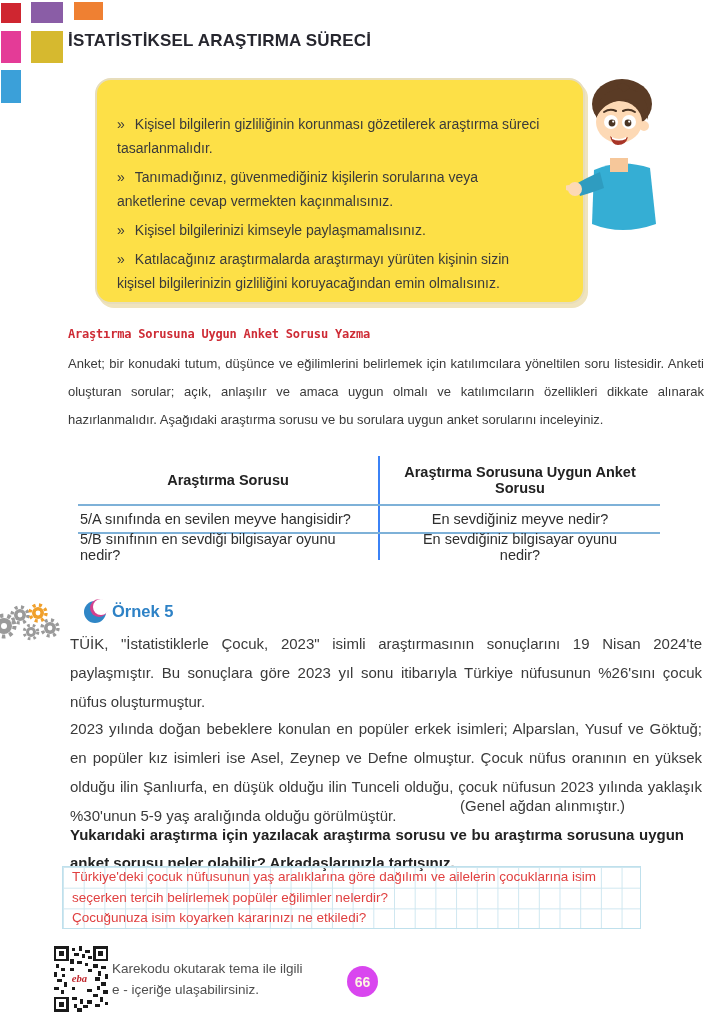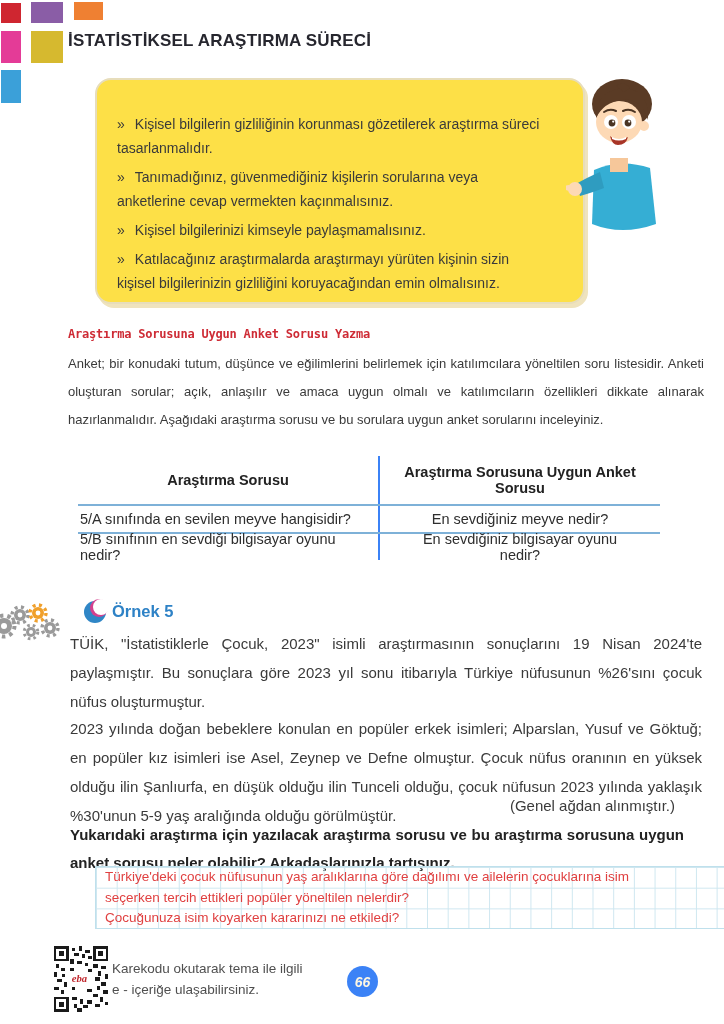--- a/index.html
+++ b/index.html
@@ -57,44 +57,44 @@
   .qtable .r .c1{justify-content:flex-start;text-align:left;padding-left:2px;}
 
   .gears{position:absolute;left:0;top:596px;width:64px;height:48px;}
   .ornek{position:absolute;left:84px;top:598px;display:flex;align-items:center;gap:4px;}
   .ornek-label{font-size:16.5px;font-weight:bold;color:#2e82c6;}
 
   .ex-par{position:absolute;left:70px;width:632px;font-size:15px;line-height:29px;
     text-align:justify;color:#3a3a3a;}
   .ex-p1{top:629px;}
   .ex-p2{top:714px;}
-  .source-note{position:absolute;left:460px;top:797px;width:215px;text-align:right;
+  .source-note{position:absolute;left:460px;top:797px;width:215px;
     font-size:15px;color:#3a3a3a;}
   .ex-question{position:absolute;left:70px;top:821px;width:614px;font-size:15px;
     line-height:28px;font-weight:bold;color:#222;text-align:justify;}
 
   .answer-grid{
-    position:absolute;left:95px;top:866px;width:630px;height:63px;box-sizing:border-box;
+    position:absolute;left:62px;top:866px;width:579px;height:63px;box-sizing:border-box;
     border:1px solid #bfe0ec;
     background-image:
       linear-gradient(to right,#cfe7f0 1px,transparent 1px),
       linear-gradient(to bottom,#cfe7f0 1px,transparent 1px);
     background-size:20.7px 20.7px;
   }
   .answer-grid .aline{
     height:20.7px;line-height:20.7px;padding-left:9px;
     font-size:13.5px;color:#e04040;white-space:nowrap;overflow:hidden;
   }
 
   .qr{position:absolute;left:54px;top:946px;width:54px;height:66px;}
   .qr-caption{position:absolute;left:112px;top:958px;font-size:13.5px;line-height:21px;color:#4f4f4f;}
   .page-badge{
     position:absolute;left:347px;top:966px;width:31px;height:31px;border-radius:50%;
-    background:#3b82f6;color:#fdf6e2;font-size:14px;font-weight:bold;
-    display:flex;align-items:center;justify-content:center;font-style:italic;
+    background:#d946ef;color:#fdf6e2;font-size:14px;font-weight:bold;
+    display:flex;align-items:center;justify-content:center;
   }
 </style>
 </head>
 <body>
 
 <div class="page">
 
   <div class="sq sq-red"></div>
   <div class="sq sq-purple"></div>
   <div class="sq sq-orange"></div>
@@ -187,21 +187,21 @@
     <span class="ornek-label">Örnek 5</span>
   </div>
 
   <div class="ex-par ex-p1">TÜİK, "İstatistiklerle Çocuk, 2023" isimli araştırmasının sonuçlarını 19 Nisan 2024'te paylaşmıştır. Bu sonuçlara göre 2023 yıl sonu itibarıyla Türkiye nüfusunun %26'sını çocuk nüfus oluşturmuştur.</div>
   <div class="ex-par ex-p2">2023 yılında doğan bebeklere konulan en popüler erkek isimleri; Alparslan, Yusuf ve Göktuğ; en popüler kız isimleri ise Asel, Zeynep ve Defne olmuştur. Çocuk nüfus oranının en yüksek olduğu ilin Şanlıurfa, en düşük olduğu ilin Tunceli olduğu, çocuk nüfusun 2023 yılında yaklaşık %30'unun 5-9 yaş aralığında olduğu görülmüştür.</div>
   <div class="source-note">(Genel ağdan alınmıştır.)</div>
   <div class="ex-question">Yukarıdaki araştırma için yazılacak araştırma sorusu ve bu araştırma sorusuna uygun anket sorusu neler olabilir? Arkadaşlarınızla tartışınız.</div>
 
   <div class="answer-grid">
     <div class="aline">Türkiye'deki çocuk nüfusunun yaş aralıklarına göre dağılımı ve ailelerin çocuklarına isim</div>
-    <div class="aline">seçerken tercih ettikleri popüler yöneltilen nelerdir?</div>
+    <div class="aline">seçerken tercih belirlemek popüler eğilimler nelerdir?</div>
     <div class="aline">Çocuğunuza isim koyarken kararınızı ne etkiledi?</div>
   </div>
 
   <svg class="qr" viewBox="0 0 33 40" shape-rendering="crispEdges">
     <rect x="0" y="0" width="33" height="40" fill="#ffffff"></rect>
     <g fill="#1a1a1a">
 
       <path d="M0 0 h9 v9 h-9 z M1.5 1.5 v6 h6 v-6 z" fill-rule="evenodd"></path>
       <rect x="3" y="3" width="3" height="3"></rect>
       <path d="M24 0 h9 v9 h-9 z M25.5 1.5 v6 h6 v-6 z" fill-rule="evenodd"></path>

